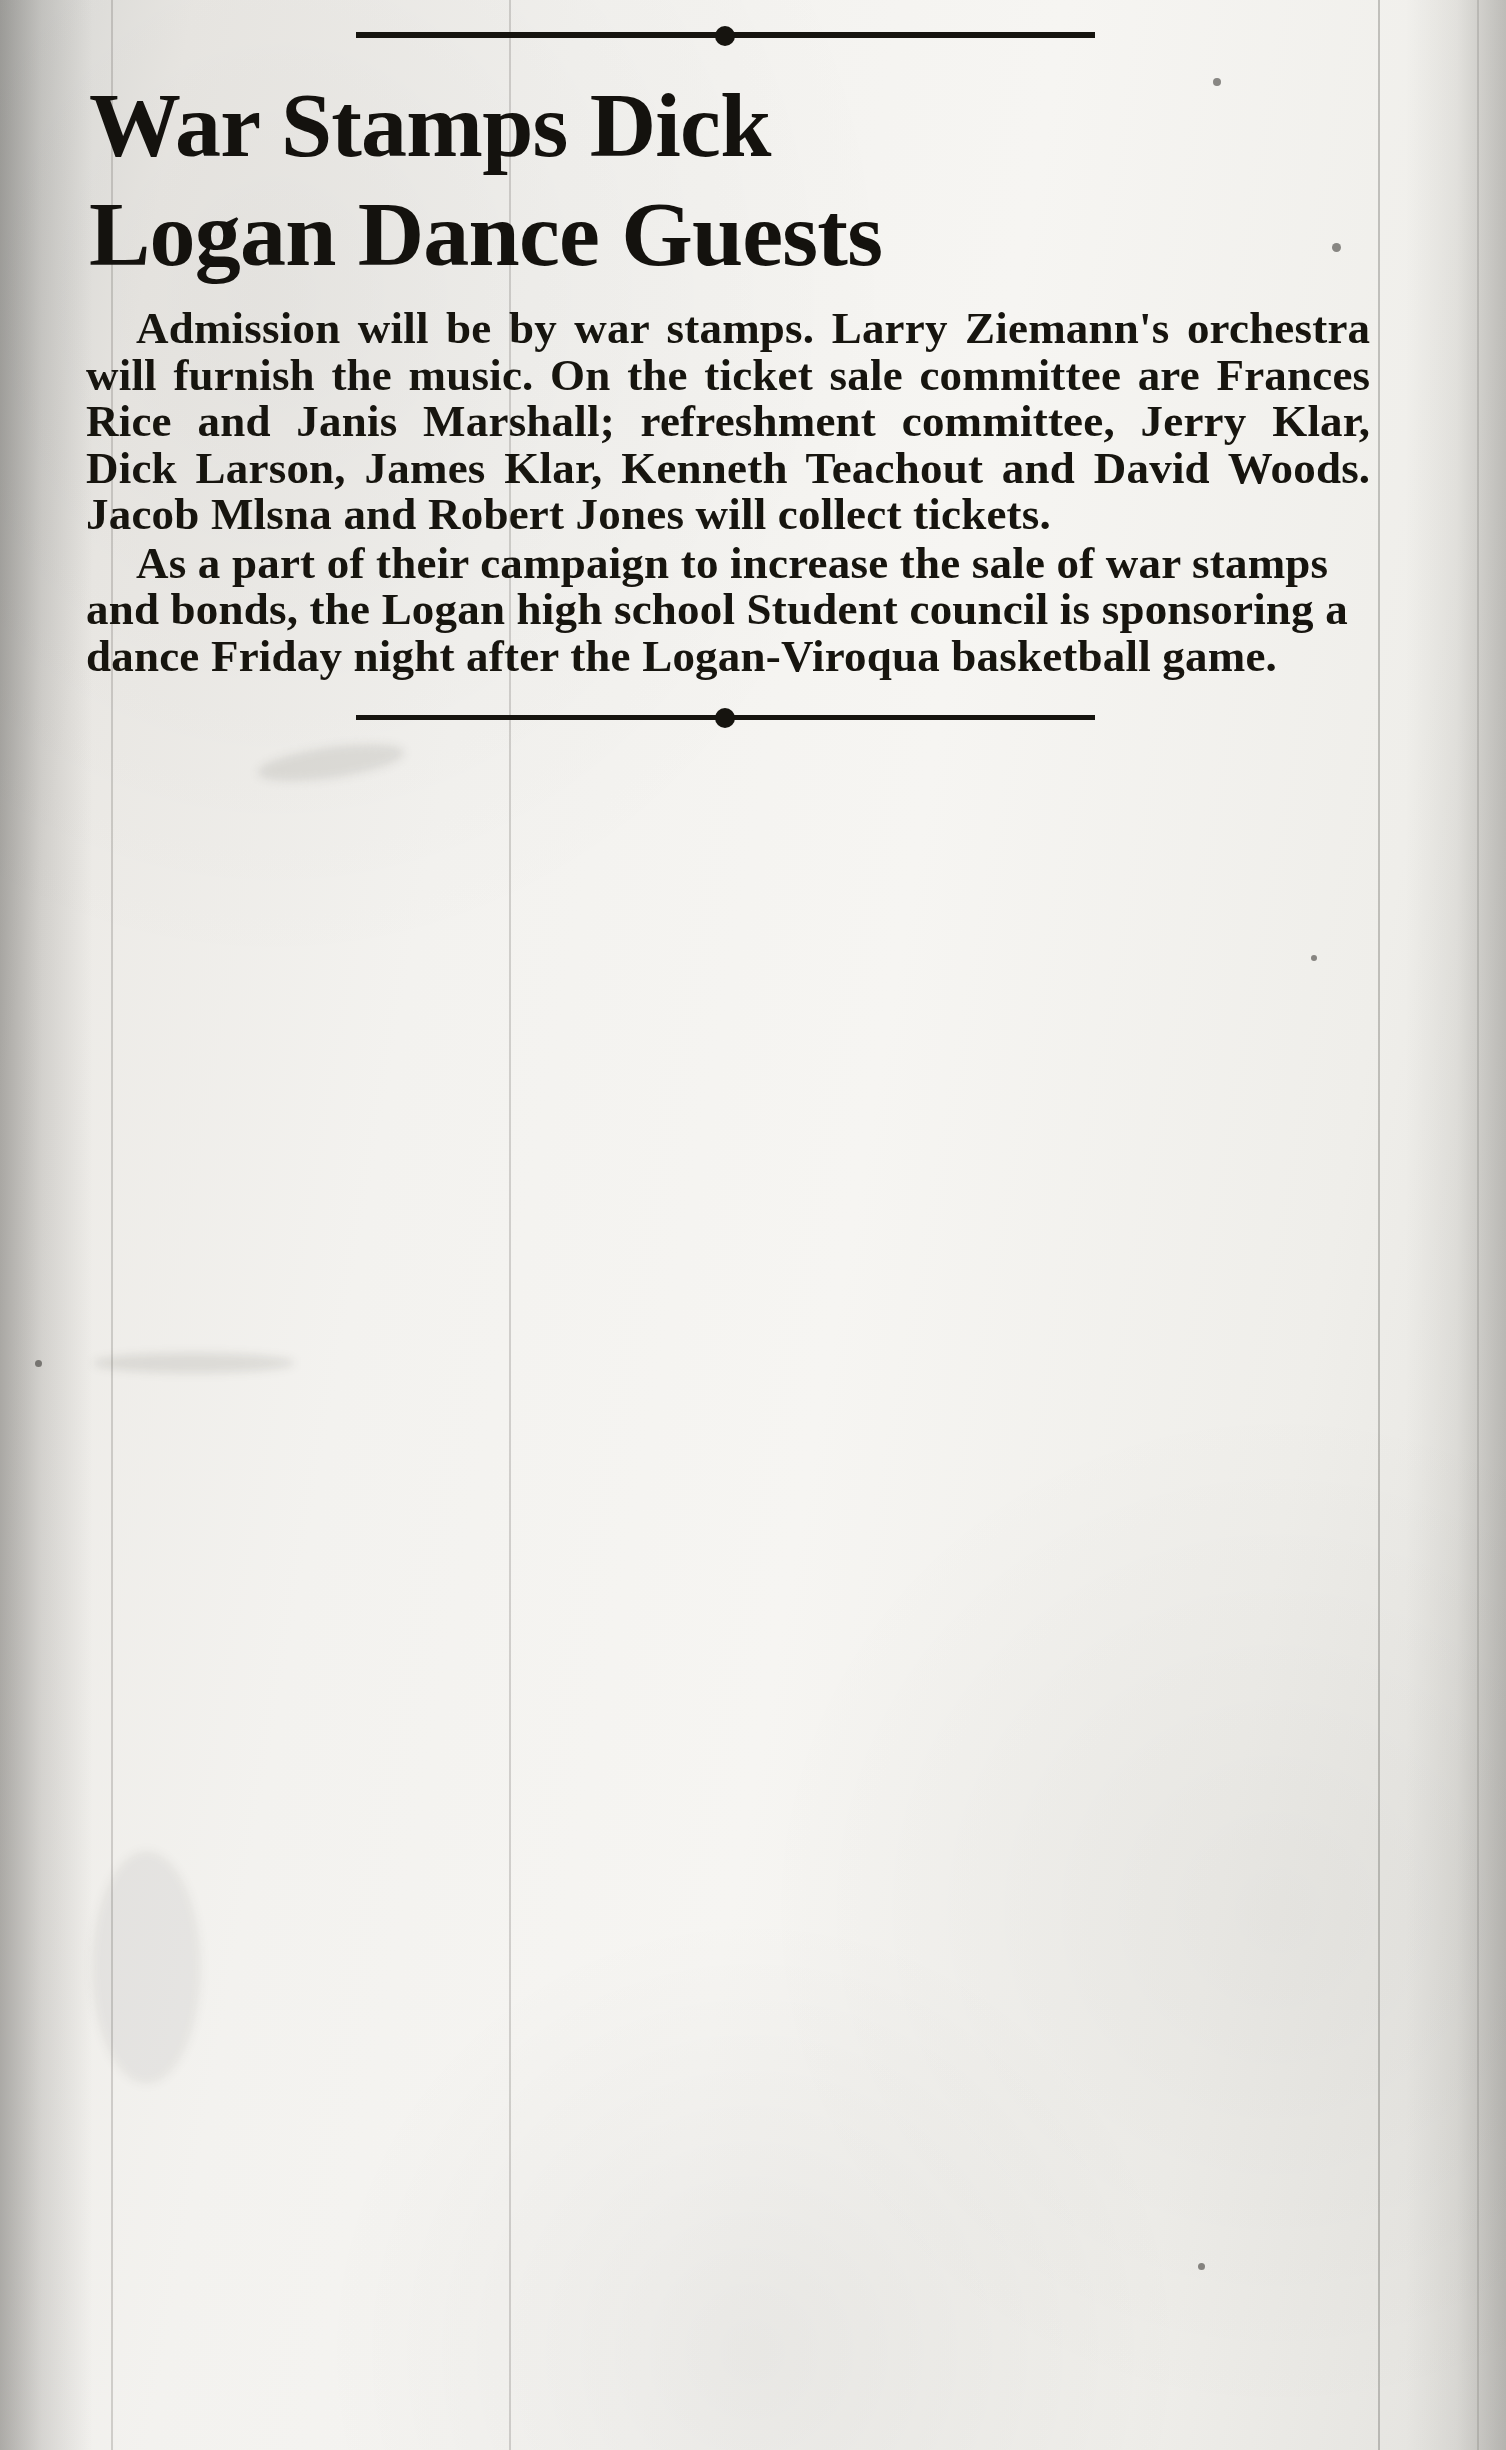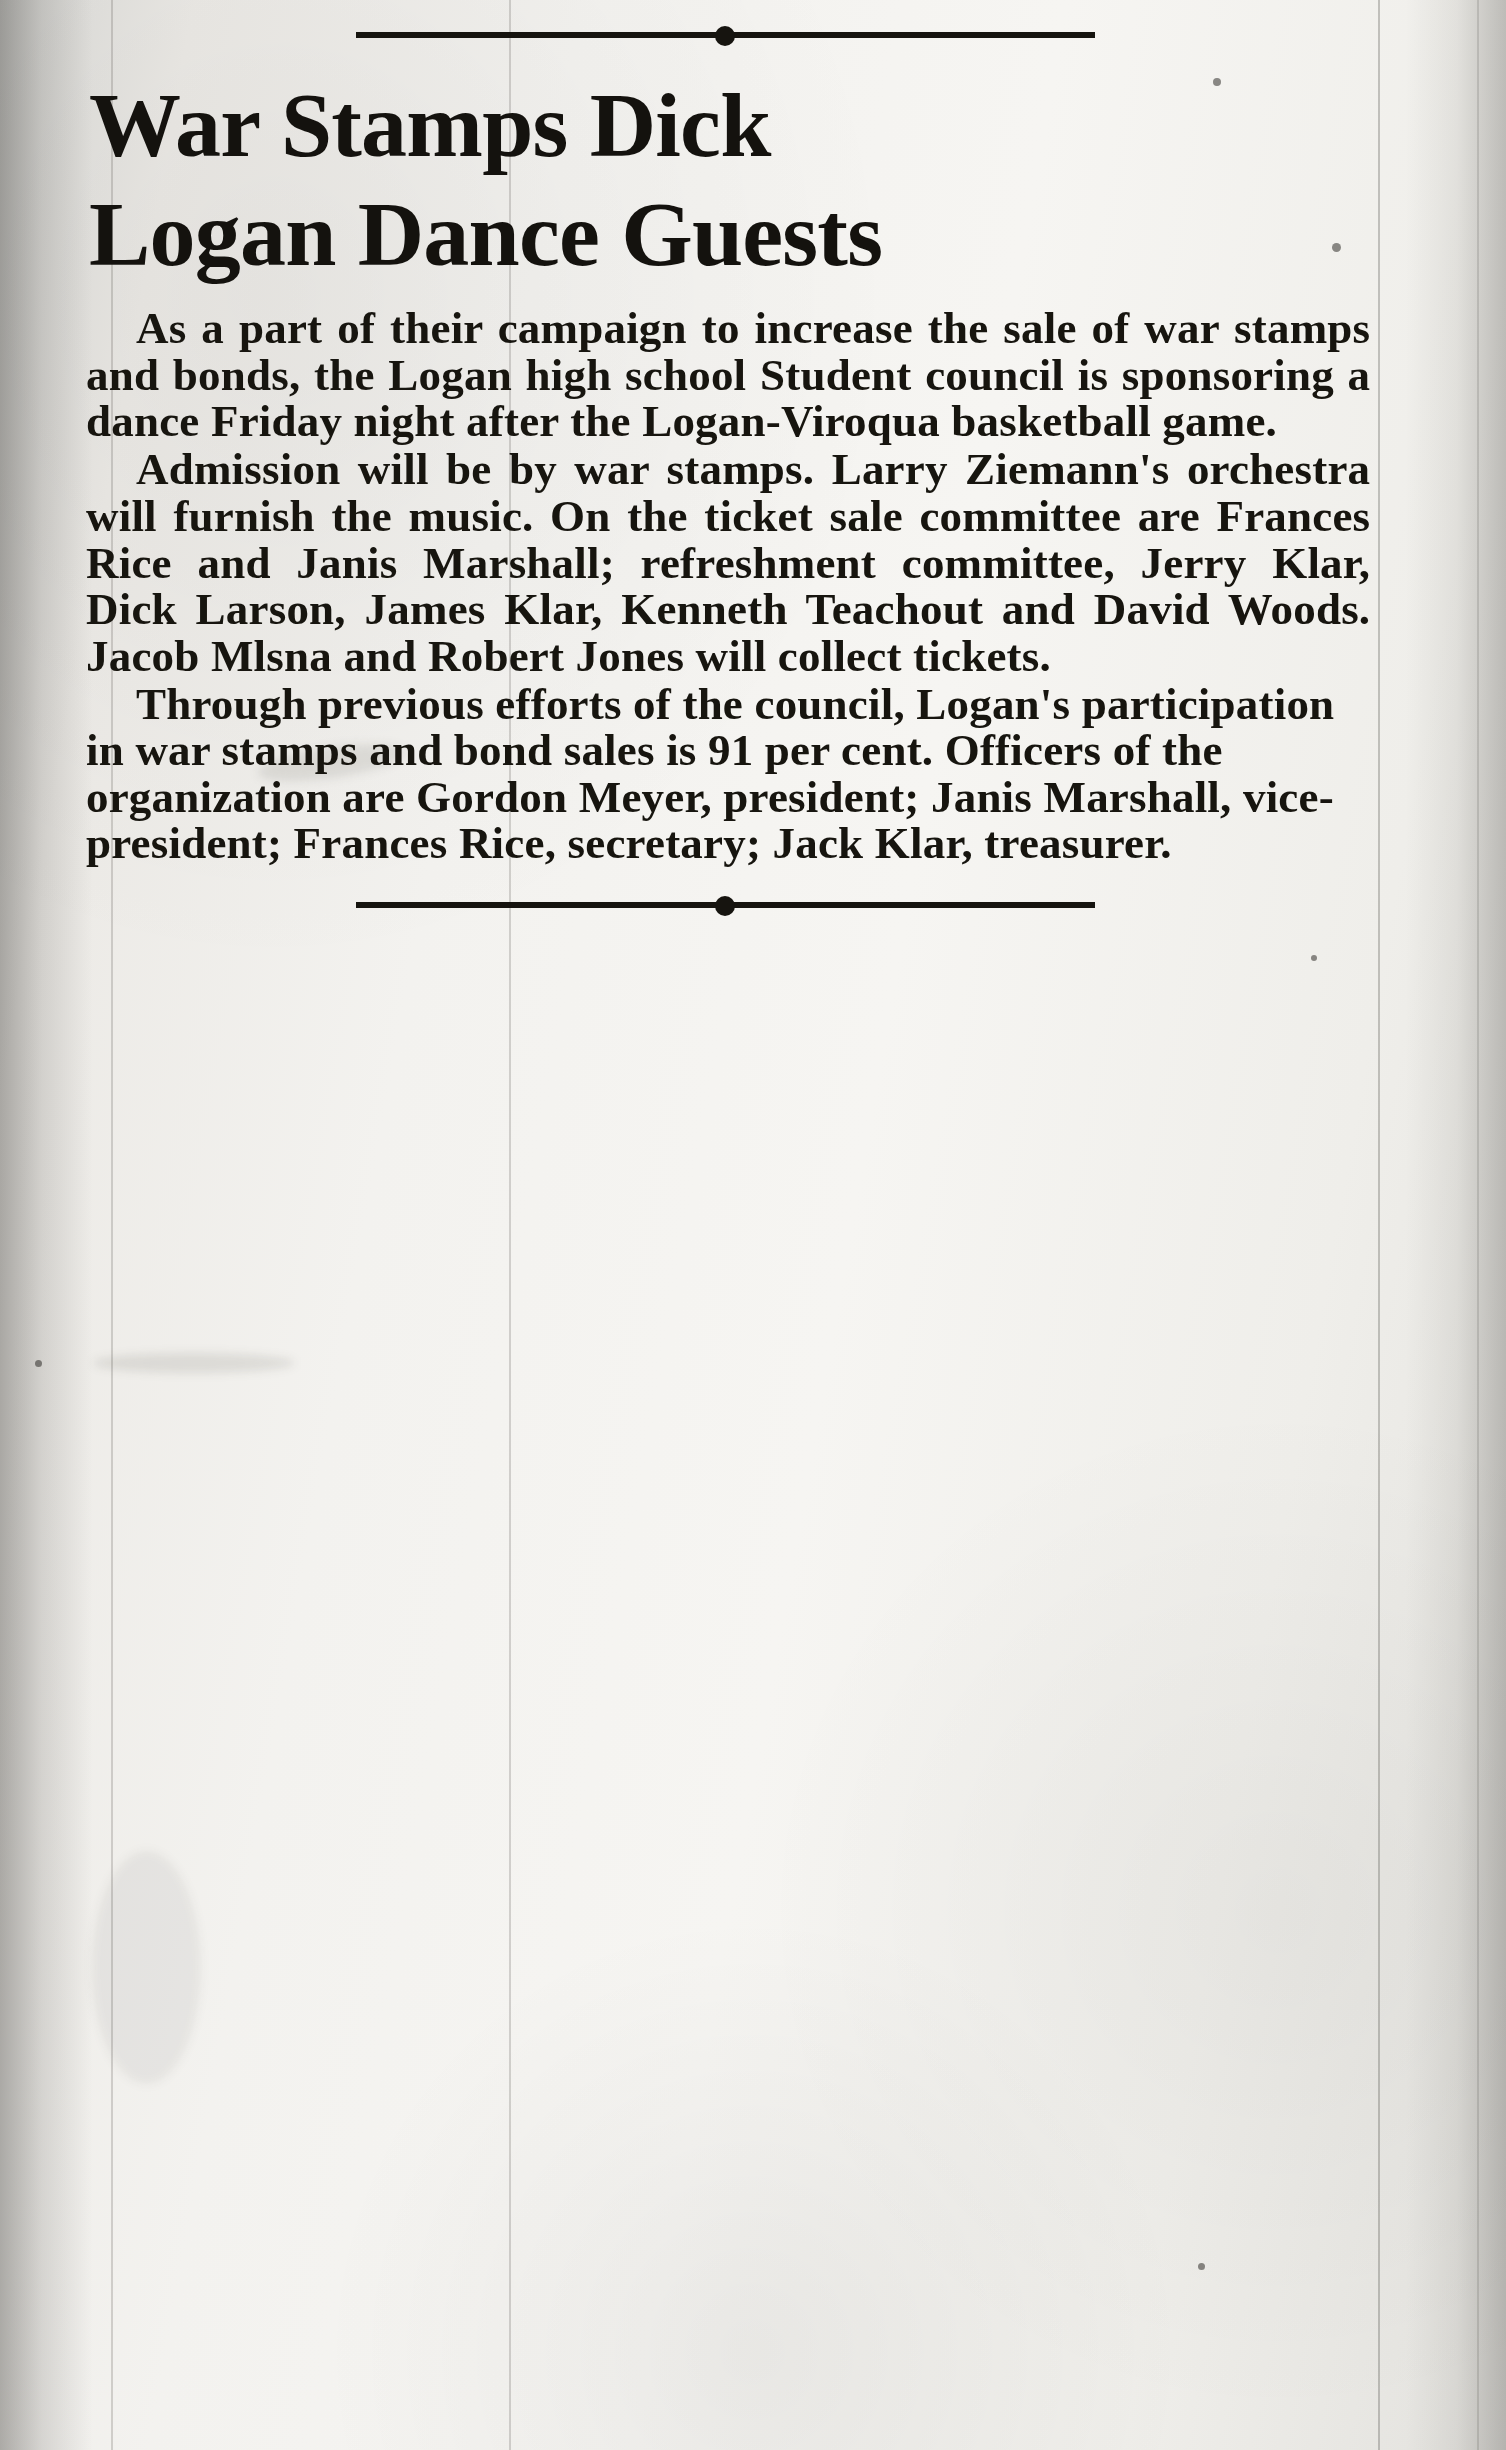--- a/index.html
+++ b/index.html
@@ -161,23 +161,22 @@
       <div class="bar"></div>
       <div class="dot"></div>
     </div>
 
     <h1 class="headline">
       <span>War Stamps Dick</span>
       <span class="l2">Logan Dance Guests</span>
     </h1>
 
     <div class="article">
+      <p class="para">Admission will be by war stamps. Larry Ziemann's orchestra will furnish the music. On the ticket sale committee are Frances Rice and Janis Marshall; refreshment committee, Jerry Klar, Dick Larson, James Klar, Kenneth Teachout and David Woods. Jacob Mlsna and Robert Jones will collect tickets.</p>
       <p class="para">As a part of their campaign to increase the sale of war stamps and bonds, the Logan high school Student council is sponsoring a dance Friday night after the Logan-Viroqua basketball game.</p>
-      <p class="para">Admission will be by war stamps. Larry Ziemann's orchestra will furnish the music. On the ticket sale committee are Frances Rice and Janis Marshall; refreshment committee, Jerry Klar, Dick Larson, James Klar, Kenneth Teachout and David Woods. Jacob Mlsna and Robert Jones will collect tickets.</p>
-      <p class="para">Through previous efforts of the council, Logan's participation in war stamps and bond sales is 91 per cent. Officers of the organization are Gordon Meyer, president; Janis Marshall, vice-president; Frances Rice, secretary; Jack Klar, treasurer.</p>
     </div>
 
     <div class="dinkus bottom">
       <div class="bar"></div>
       <div class="dot"></div>
     </div>
 
   </div>
 </div>
 

